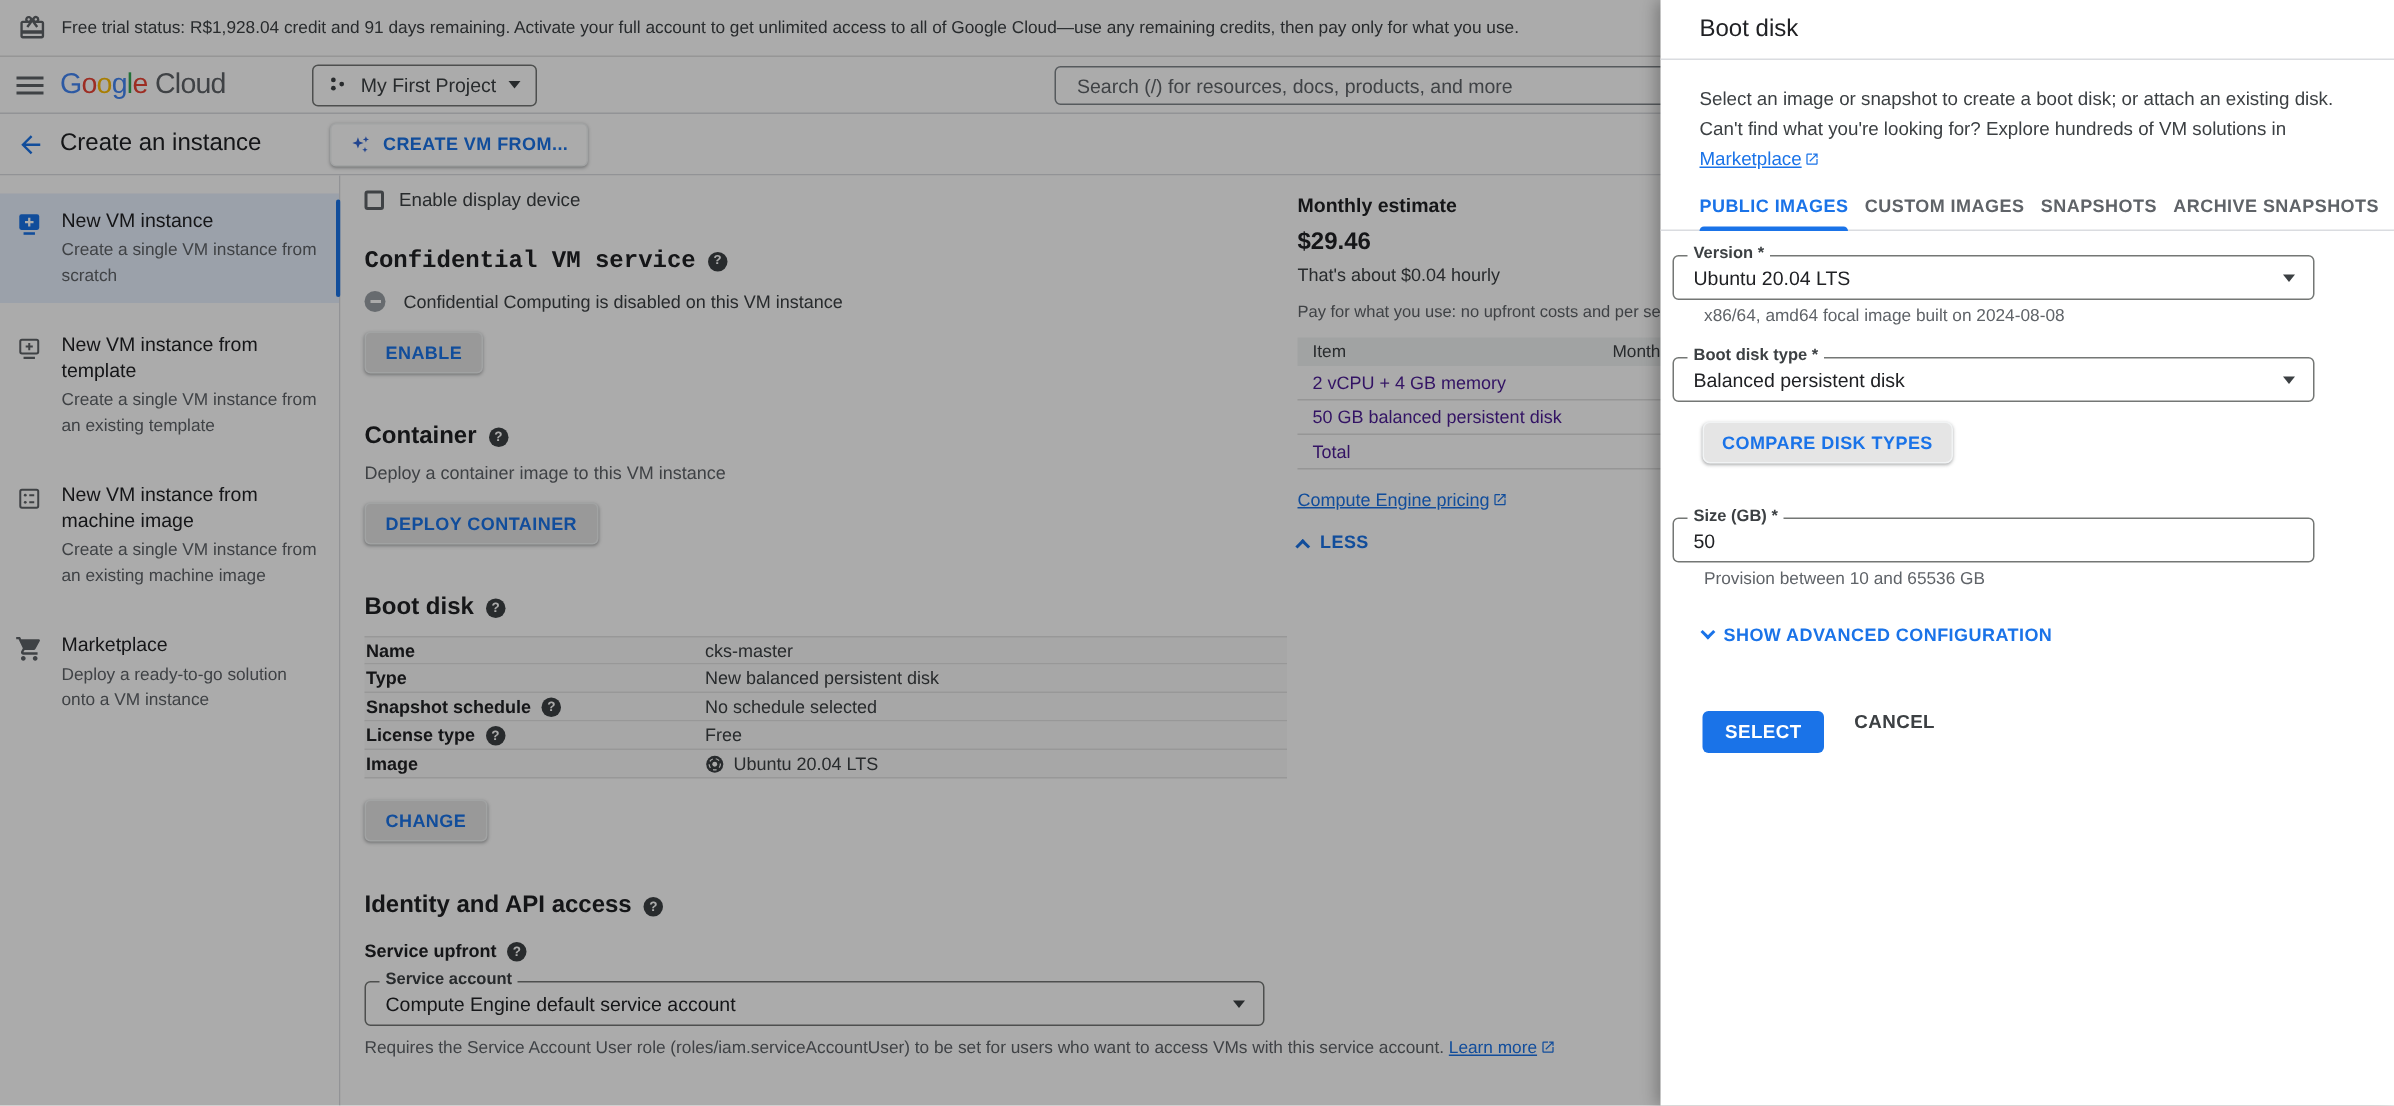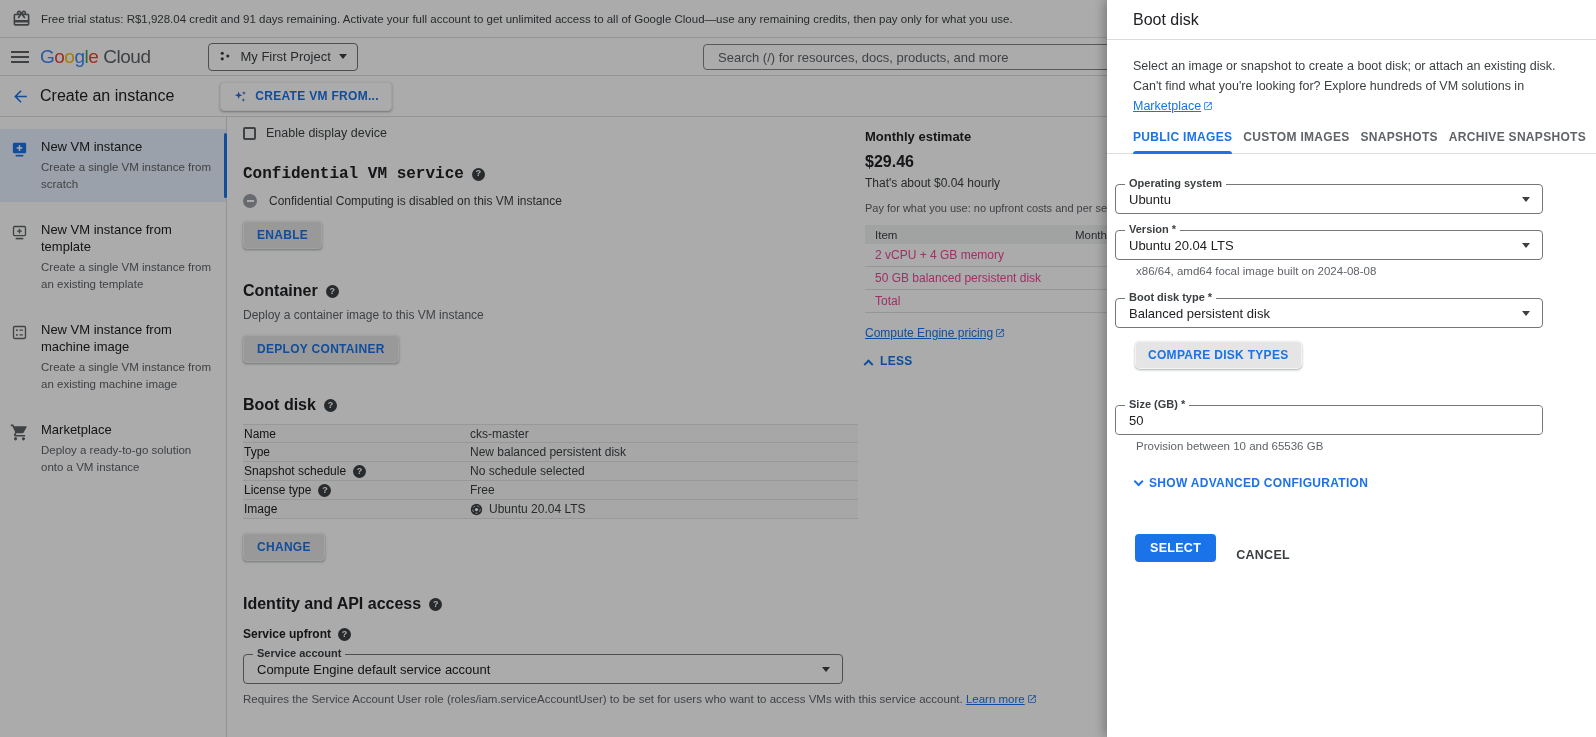--- a/index.html
+++ b/index.html
@@ -66,21 +66,21 @@
   .minus-circle::after { content:""; width:7px; height:2px; background:#fff; display:block; }
   .body-12 { font-size:12px; color:#3c4043; }
   .muted-12 { font-size:12px; color:#5f6368; }
   .btn-outline { display:inline-block; background:#e5e5e5; border:1px solid #f1f3f4; border-radius:4px;
                  box-shadow:0 1px 2px rgba(60,64,67,.3), 0 1px 3px rgba(60,64,67,.15);
                  color:#1a73e8; font-size:12px; font-weight:bold; letter-spacing:.3px;
                  padding:6px 13px; cursor:pointer; }
   .kv-table { margin-top:10px; width:100%; }
   .kv-row { display:flex; align-items:center; height:19px; border-bottom:1px solid #e3e3e3; background:#fafafa; }
   .kv-row:first-child { border-top:1px solid #e3e3e3; }
-  .kv-label { width:227px; font-size:12px; font-weight:normal; color:#202124; display:flex; align-items:center; gap:7px; padding-left:1px;text-align:right; }
+  .kv-label { width:227px; font-size:12px; font-weight:bold; color:#202124; display:flex; align-items:center; gap:7px; padding-left:1px;text-align:right; }
   .kv-value { font-size:12px; color:#3c4043; display:flex; align-items:center; gap:6px; }
   .f-label { font-size:12px; font-weight:bold; color:#202124; display:flex; align-items:center; gap:7px; }
   .select-box { position:relative; height:30px; border:1px solid #747775; border-radius:4px; background:#fff;
                 display:flex; align-items:center; padding:0 13px; cursor:pointer; }
   .select-box .float { position:absolute; top:-7px; left:9px; background:#fff; padding:0 4px;
                        font-size:11px; font-weight:bold; color:#3c4043; line-height:1; }
   .select-box .val { font-size:13px; color:#202124; }
   .select-box .caret { position:absolute; right:12px; top:12px; }
   .helper { font-size:11.5px; color:#5f6368; line-height:1.5; }
   .link { color:#1a73e8; text-decoration:underline; cursor:pointer; }
@@ -89,21 +89,21 @@
   
   .estimate { position:absolute; left:638px; top:12px; width:420px; }
   .est-title { font-size:13px; font-weight:bold; color:#202124; }
   .est-amount { font-size:16px; font-weight:bold; margin-top:9px; }
   .est-hourly { font-size:12px; color:#3c4043; margin-top:5px; }
   .est-note { font-size:11px; color:#5f6368; margin-top:12px; white-space:nowrap; }
   .est-table { margin-top:11px; }
   .est-head { display:flex; background:#f1f3f4; height:19px; align-items:center; font-size:11.5px; color:#3c4043; }
   .est-head .c1, .est-row .c1 { width:210px; padding-left:10px; }
   .est-head .c2 { width:210px; }
-  .est-row { display:flex; align-items:center; height:23px; border-bottom:1px solid #e0e0e0; font-size:12px; color:#ec4899; }
+  .est-row { display:flex; align-items:center; height:23px; border-bottom:1px solid #e0e0e0; font-size:12px; color:#4c1d95; }
   .est-link { margin-top:13px; font-size:12px; }
   .less { margin-top:13px; display:flex; align-items:center; gap:8px; color:#1a73e8;
           font-size:12px; font-weight:bold; letter-spacing:.3px; cursor:pointer; }
   .chev { display:inline-block; width:7px; height:7px; border-right:2px solid currentColor;
           border-bottom:2px solid currentColor; }
   .chev.up { transform:rotate(-135deg) translate(-2px,-2px); }
   .chev.down { transform:rotate(45deg) translateY(-3px); }
 
   
   .scrim { position:absolute; inset:0; background:rgba(0,0,0,0.33); z-index:10; }
@@ -124,21 +124,21 @@
   .panel-form { padding-left:8px; }
   .pfield { position:relative; width:428px; }
   .text-input { width:100%; height:30px; border:1px solid #747775; border-radius:4px; font-size:13px;
                 color:#202124; padding:0 13px; font-family:"Liberation Sans", sans-serif; }
   .p-helper { margin:5px 0 0 21px; font-size:11.5px; color:#5f6368; }
   .btn-compare { display:inline-block; margin:13px 0 0 20px; background:#e5e5e5; border:1px solid #f1f3f4;
                  border-radius:5px; box-shadow:0 1px 2px rgba(60,64,67,.3), 0 1px 3px rgba(60,64,67,.15);
                  color:#1a73e8; font-size:12px; font-weight:bold; letter-spacing:.3px; padding:6px 12px; cursor:pointer; }
   .show-adv { display:flex; align-items:center; gap:9px; margin:24px 0 0 18px; color:#1a73e8;
               font-size:12px; font-weight:bold; letter-spacing:.3px; cursor:pointer; }
-  .panel-actions { display:flex; align-items:flex-end; gap:20px; margin:44px 0 0 20px; }
+  .panel-actions { display:flex; align-items:flex-start; gap:20px; margin:44px 0 0 20px; }
   .btn-primary { background:#1a73e8; color:#fff; border:none; border-radius:4px; font-size:12.5px;
                  font-weight:bold; letter-spacing:.3px; padding:7px 15px; cursor:pointer;
                  font-family:"Liberation Sans", sans-serif; }
   .btn-text { color:#3c4043; font-size:12.5px; font-weight:bold; letter-spacing:.3px; cursor:pointer; }
   .mt30{margin-top:30px}.mt16{margin-top:16px}.mt21{margin-top:21px}
 </style>
 </head>
 <body>
 
 <div class="app">
@@ -388,27 +388,20 @@
           </svg></span>
     </div>
     <div class="tabs">
       <span class="tab active">PUBLIC IMAGES</span>
       <span class="tab">CUSTOM IMAGES</span>
       <span class="tab">SNAPSHOTS</span>
       <span class="tab">ARCHIVE SNAPSHOTS</span>
     </div>
 
     <div class="panel-form">
-      <div class="pfield mt30">
-        <div class="select-box">
-          <span class="float">Operating system</span>
-          <span class="val">Ubuntu</span>
-          <span class="caret"></span>
-        </div>
-      </div>
       <div class="pfield mt16">
         <div class="select-box">
           <span class="float">Version *</span>
           <span class="val">Ubuntu 20.04 LTS</span>
           <span class="caret"></span>
         </div>
       </div>
       <div class="p-helper">x86/64, amd64 focal image built on 2024-08-08</div>
       <div class="pfield mt21">
         <div class="select-box">

